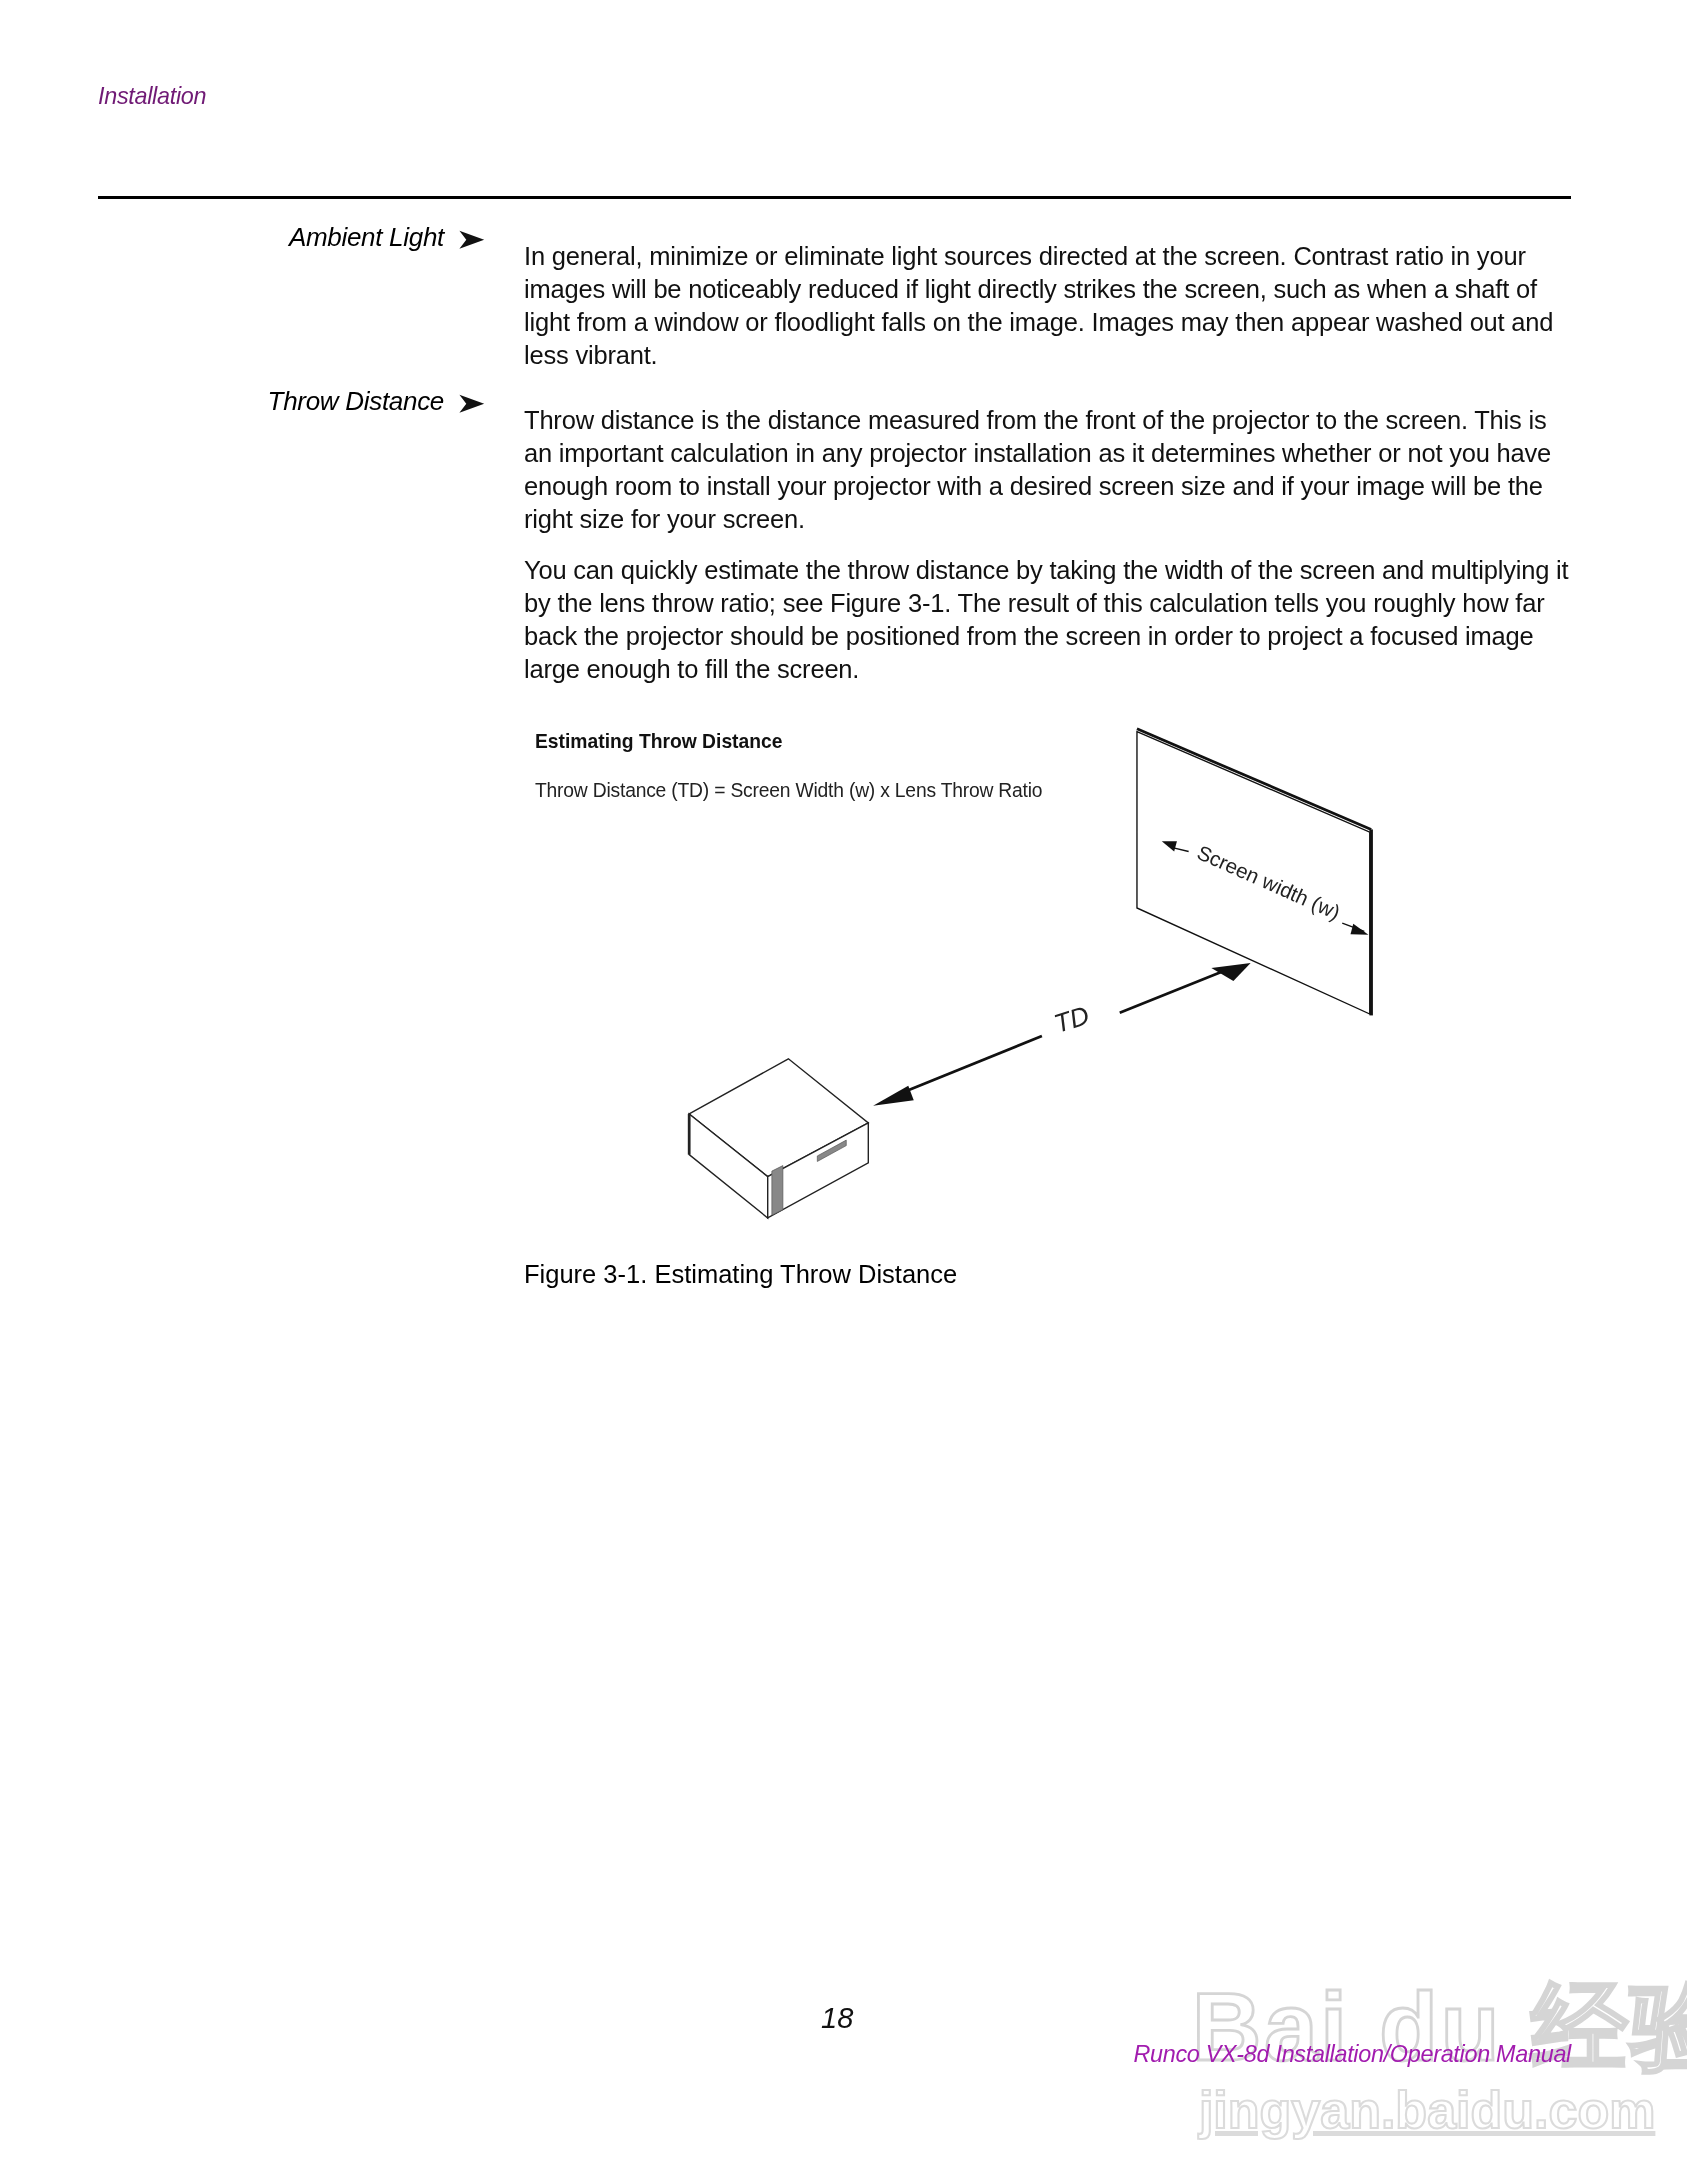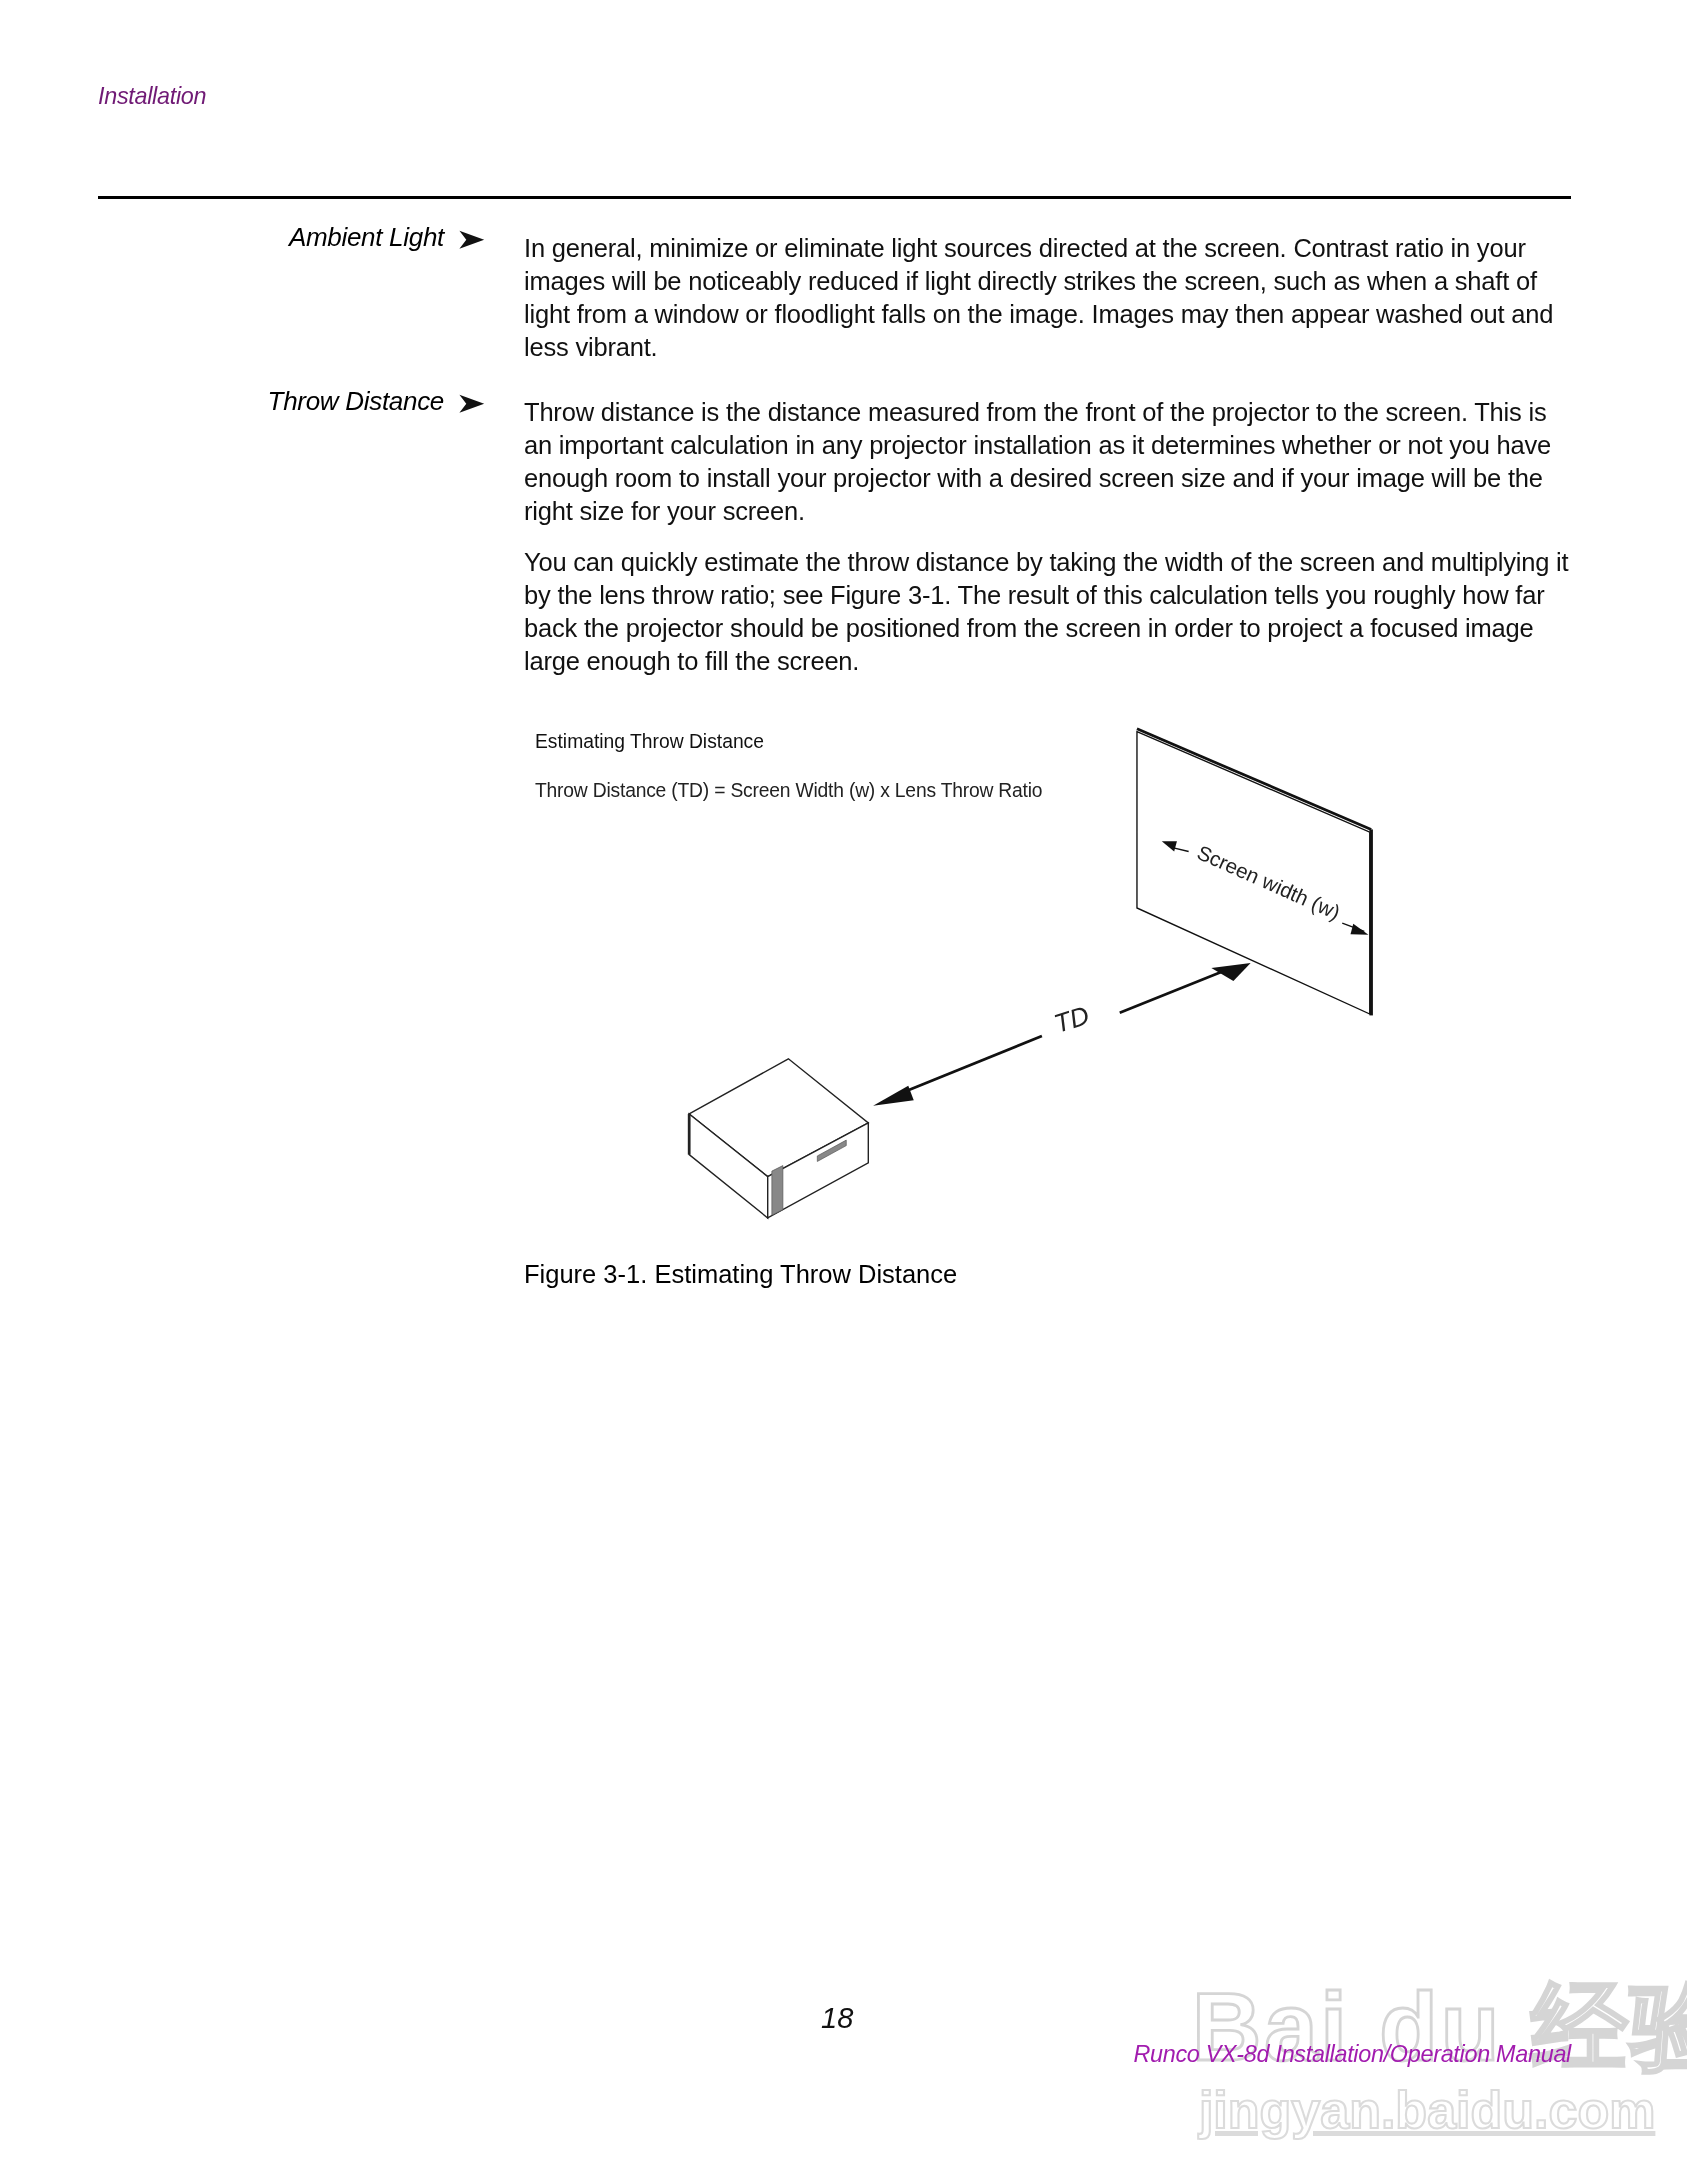--- a/index.html
+++ b/index.html
@@ -7,23 +7,23 @@
          font-family:"Liberation Sans", sans-serif; color:#111; }
   .running-head { position:absolute; left:98px; top:83px; font-size:23.4px;
                   font-style:italic; color:#701a75; letter-spacing:-0.3px; }
   .rule { position:absolute; left:98px; top:196px; width:1473px; height:2.8px; background:#000; }
   .section { position:absolute; left:0; width:1687px; }
   .sec-head { position:absolute; right:1243px; top:0; font-size:26px; font-weight:normal;
               font-style:italic; color:#000; white-space:nowrap; letter-spacing:-0.3px; }
   .sec-arrow { position:absolute; left:458px; top:5.5px; width:27.6px; height:23.4px; }
   .sec-body { position:absolute; left:524px; top:0; width:1054px; font-size:25.5px;
               line-height:33px; color:#111; letter-spacing:-0.2px; }
-  .sec-body p { margin:10px 0 18px 0; }
+  .sec-body p { margin:18px 0 18px 0; }
   .figure { position:absolute; left:0; top:0; width:1687px; height:1240px; pointer-events:none; }
-  .fig-title { position:absolute; left:535px; top:731px; font-size:19.3px; font-weight:normal; color:#111; }
+  .fig-title { position:absolute; left:535px; top:731px; font-size:19.3px; font-weight:bold; color:#111; }
   .fig-formula { position:absolute; left:535px; top:780px; font-size:19.3px; color:#222; letter-spacing:-0.2px; }
   .fig-caption { position:absolute; left:524px; top:1260px; font-size:25.5px; font-weight:normal; color:#000; }
   .page-num { position:absolute; left:821px; top:1994px; font-size:29px; font-style:italic; color:#111;margin-top:8px; }
   .footer-title { position:absolute; right:116px; top:2041px; font-size:23.4px; font-style:italic; color:#a21caf; letter-spacing:-0.3px; }
   .watermark { position:absolute; left:1192px; top:1909px; width:386px; height:234px; opacity:0.35; }
   .wm-logo { position:absolute; left:0; top:55px; font-size:96px; font-weight:bold; color:#fff;
              -webkit-text-stroke:2.8px #888; letter-spacing:2.8px; white-space:nowrap; }
   .wm-url { position:absolute; left:6.9px; top:171px; font-size:52px; font-weight:bold; color:#fff;
             -webkit-text-stroke:2.1px #999; white-space:nowrap;text-decoration:underline; }
 </style>

